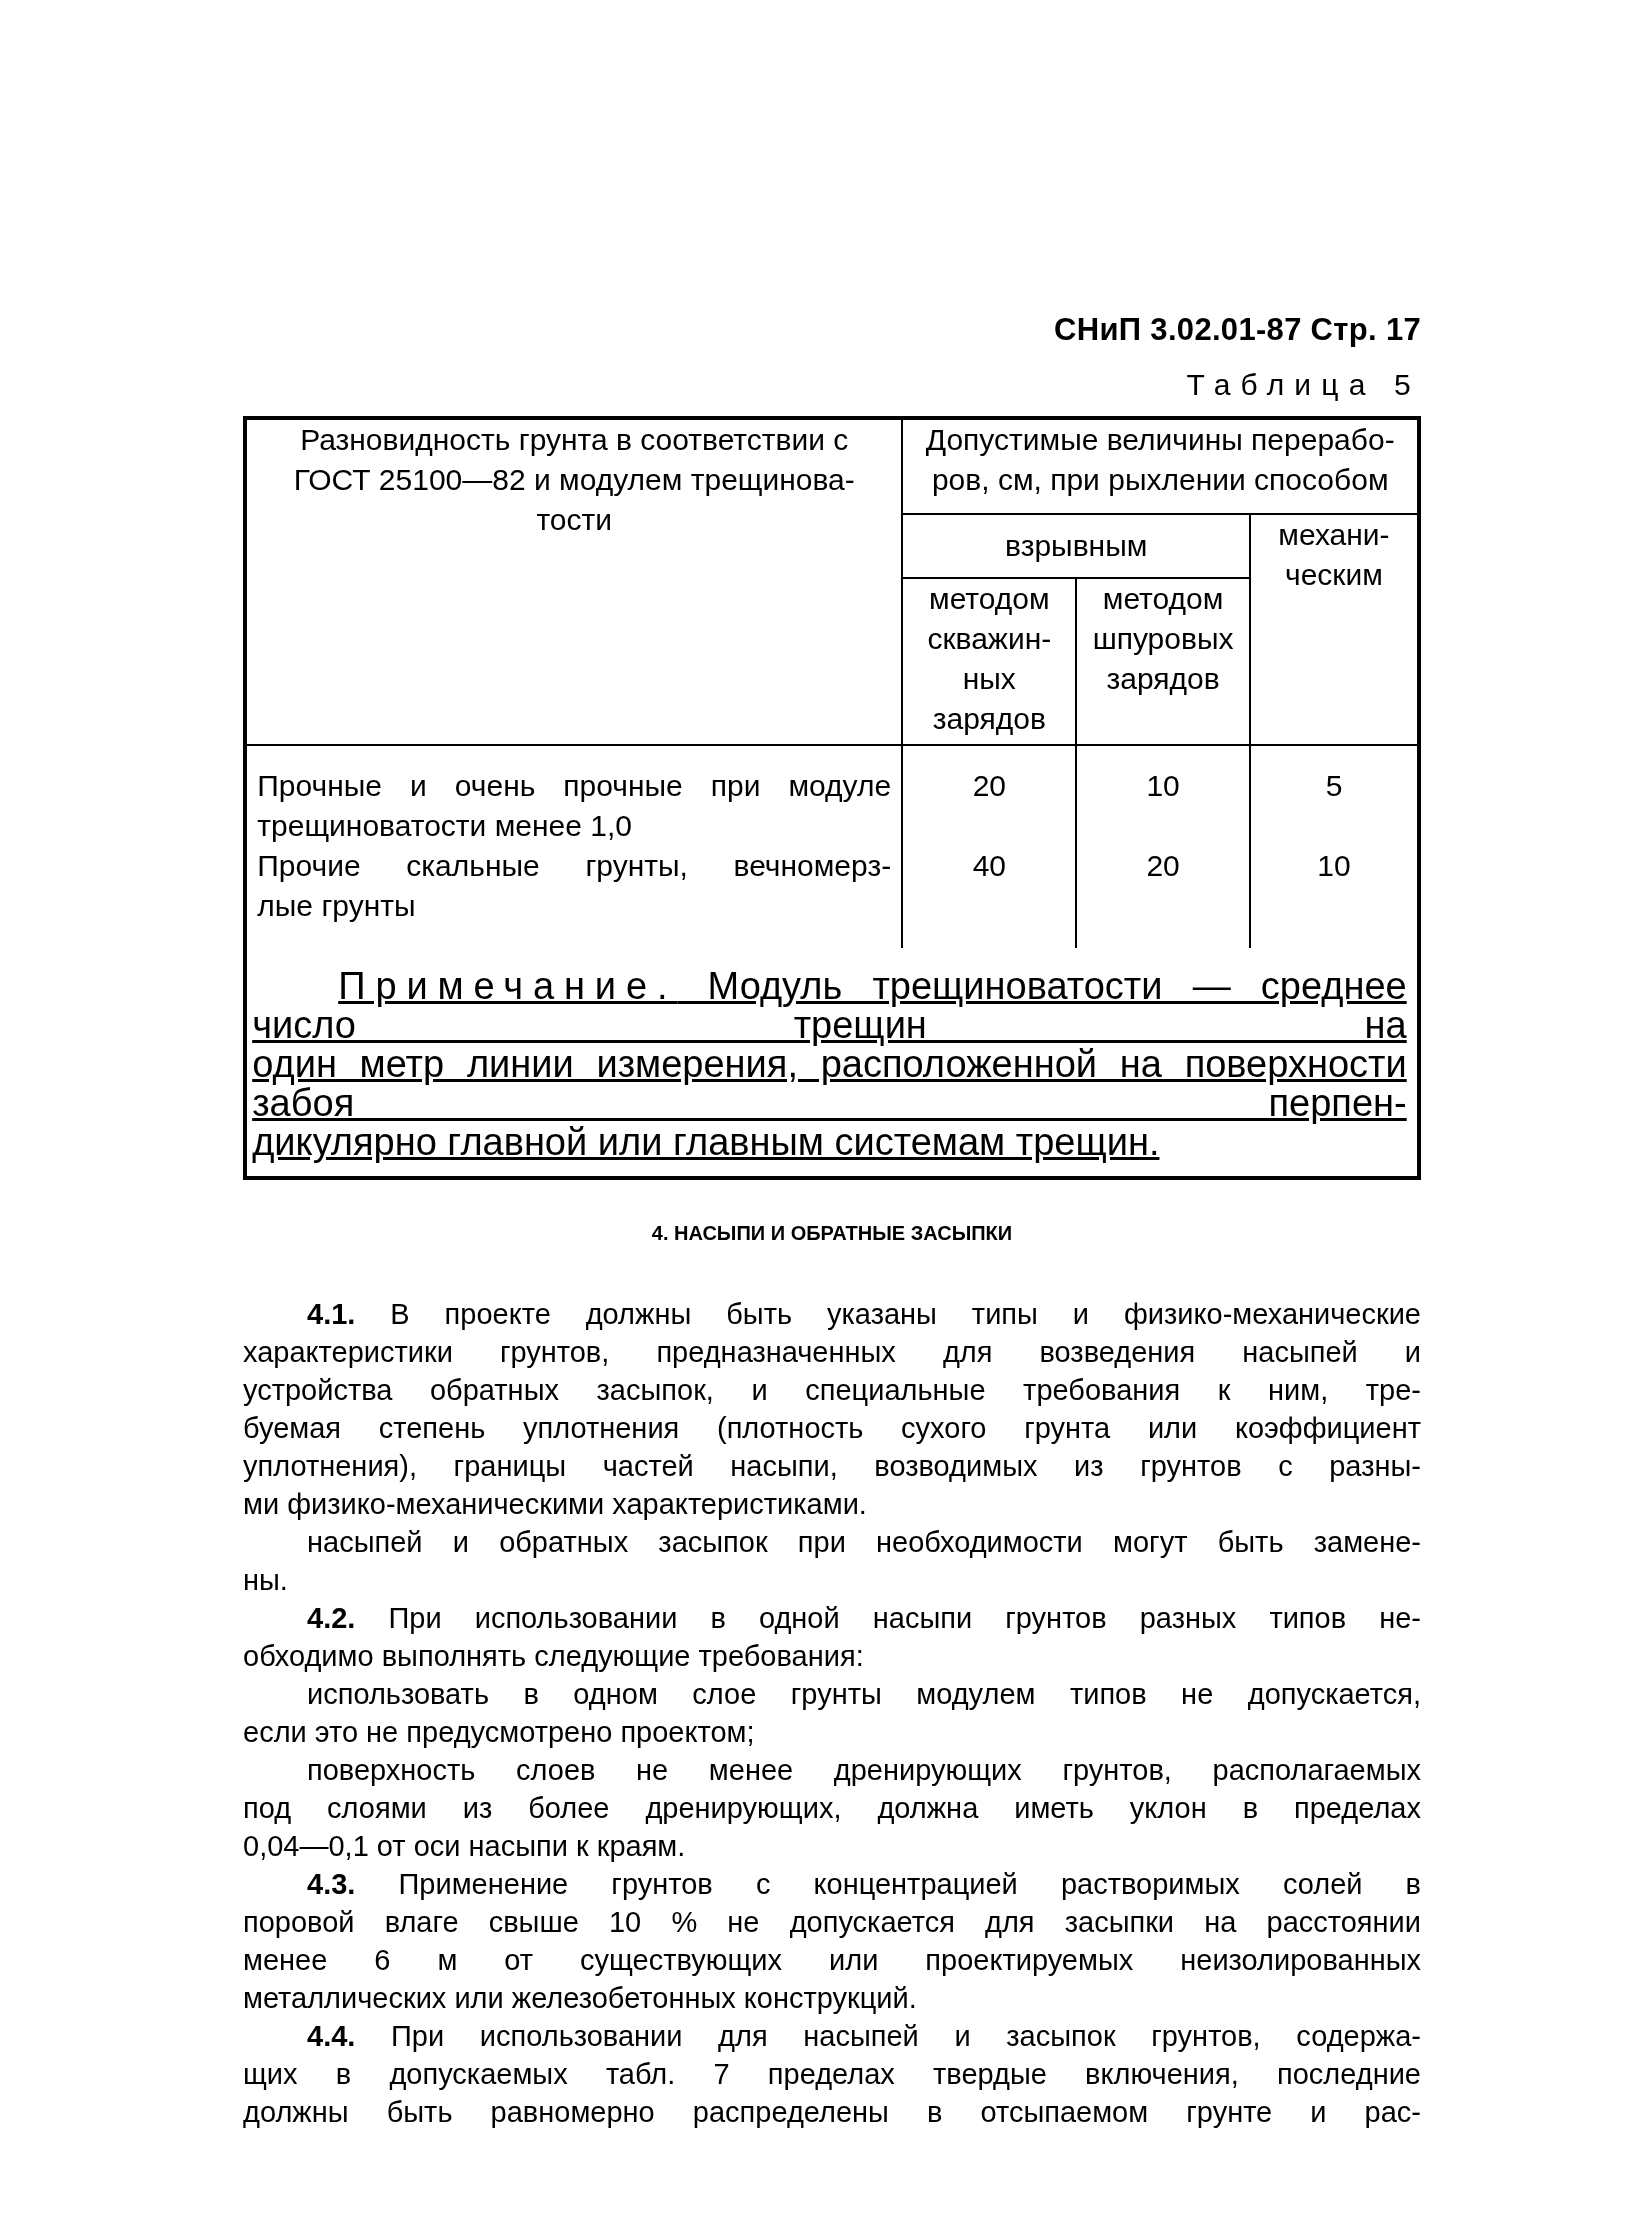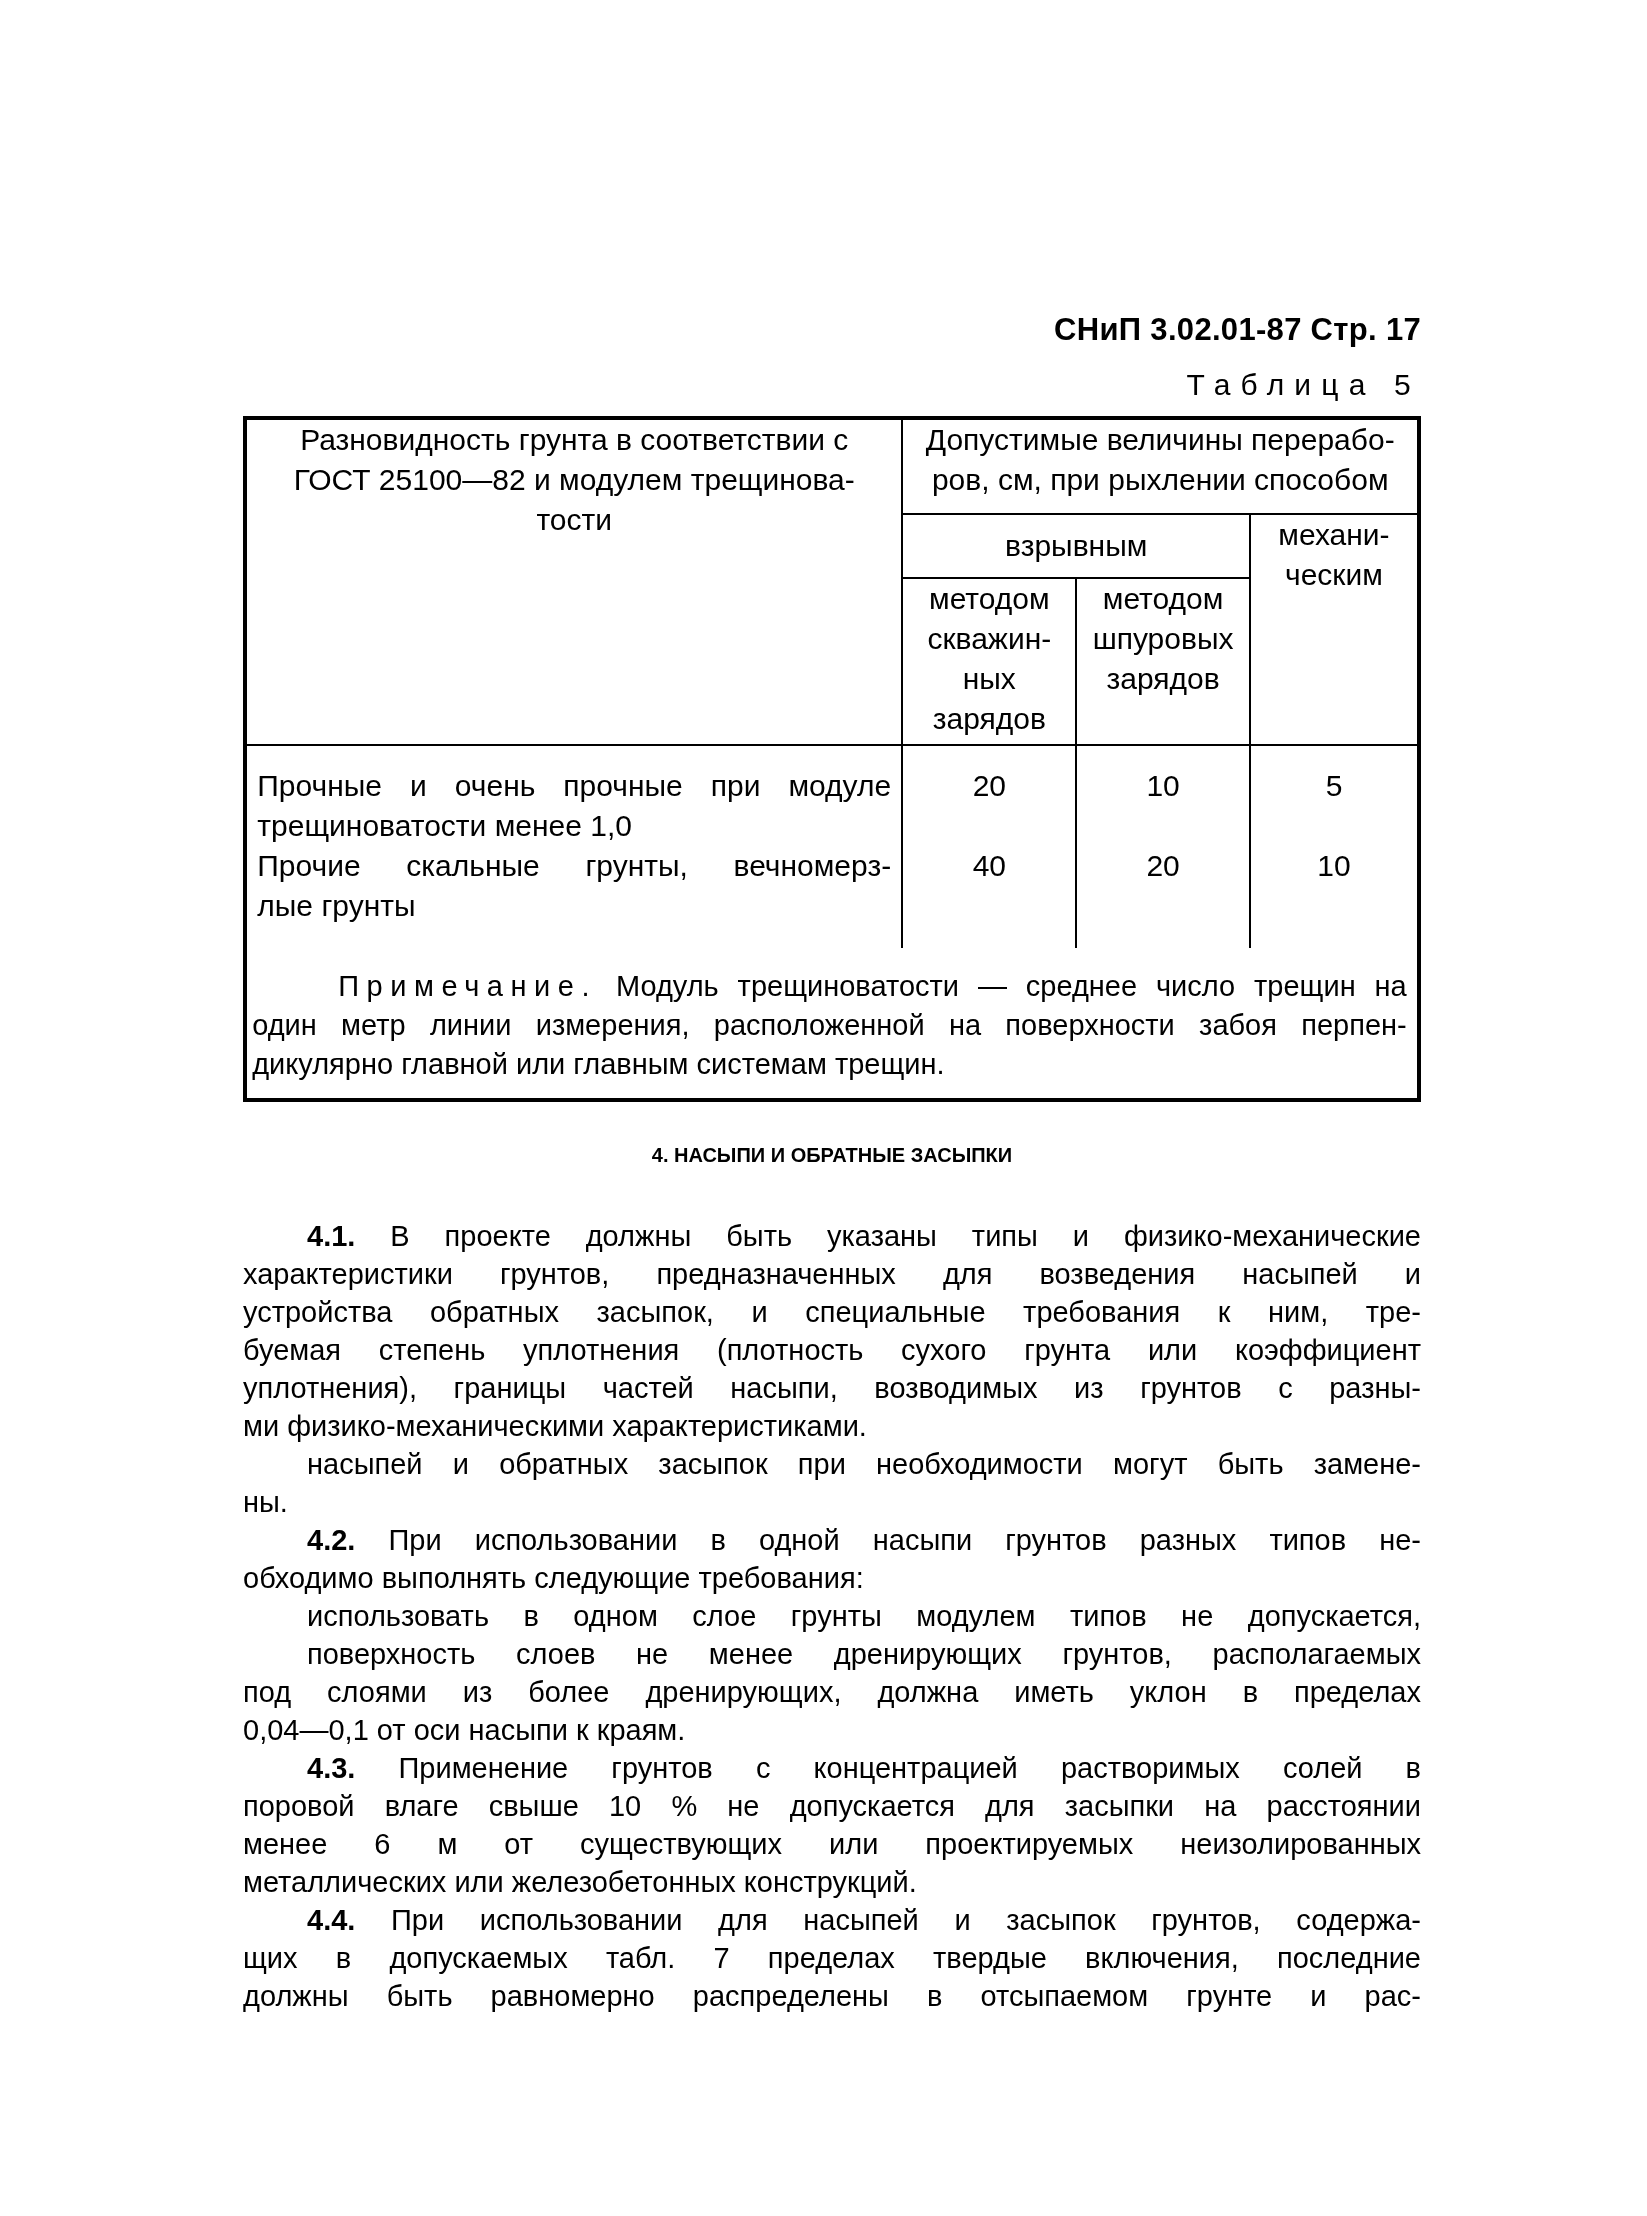--- a/index.html
+++ b/index.html
@@ -76,23 +76,24 @@
     line-height: 40px;
     padding: 0;
   }
   tr.body-row td.name { padding-left: 10.3px; padding-right: 10.3px; }
   tr.body-row.r1 td { padding-top: 20.6px; }
   tr.body-row.r2 td { padding-bottom: 22px; }
   tr.body-row td.val { text-align: center; }
   
   tr.note-row td {
     border: none;
-    font-size: 29px;
+    font-size: 38px;
     line-height: 39px;
     padding: 19px 10.3px 13.7px 5.2px;
+    text-decoration: underline;
   }
   .note .jl:first-child { text-indent: 86px; }
   
   .jl { text-align: justify; text-align-last: justify; }
   .jl.last { text-align-last: left; }
   td.name .jl:first-child { text-indent: 0; }
   .pfx.bold { font-weight: bold; }
   .pfx.spaced { letter-spacing: 0.26em; }
   
   .sec-heading {
@@ -191,20 +192,21 @@
       <div class="para">
           <div class="jl">насыпей и обратных засыпок при необходимости могут быть замене-</div>
           <div class="jl last">ны.</div>
         </div>
       <div class="para">
           <div class="jl"><span class="pfx bold">4.2.</span> При использовании в одной насыпи грунтов разных типов не-</div>
           <div class="jl last">обходимо выполнять следующие требования:</div>
         </div>
       <div class="para">
           <div class="jl">использовать в одном слое грунты модулем типов не допускается,</div>
+          <div class="jl last">если это не предусмотрено проектом;</div>
         </div>
       <div class="para">
           <div class="jl">поверхность слоев не менее дренирующих грунтов, располагаемых</div>
           <div class="jl">под слоями из более дренирующих, должна иметь уклон в пределах</div>
           <div class="jl last">0,04—0,1 от оси насыпи к краям.</div>
         </div>
       <div class="para">
           <div class="jl"><span class="pfx bold">4.3.</span> Применение грунтов с концентрацией растворимых солей в</div>
           <div class="jl">поровой влаге свыше 10 % не допускается для засыпки на расстоянии</div>
           <div class="jl">менее 6 м от существующих или проектируемых неизолированных</div>

